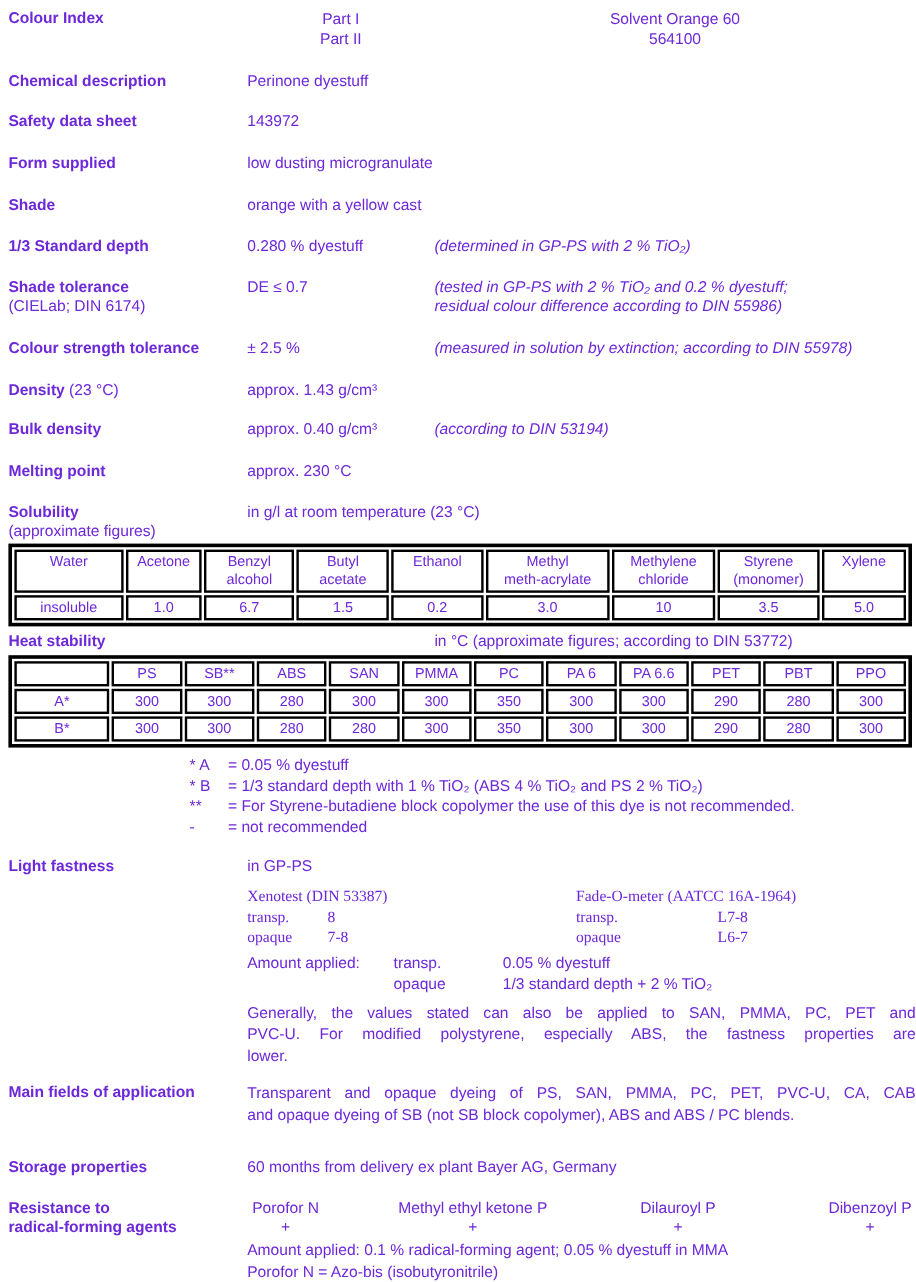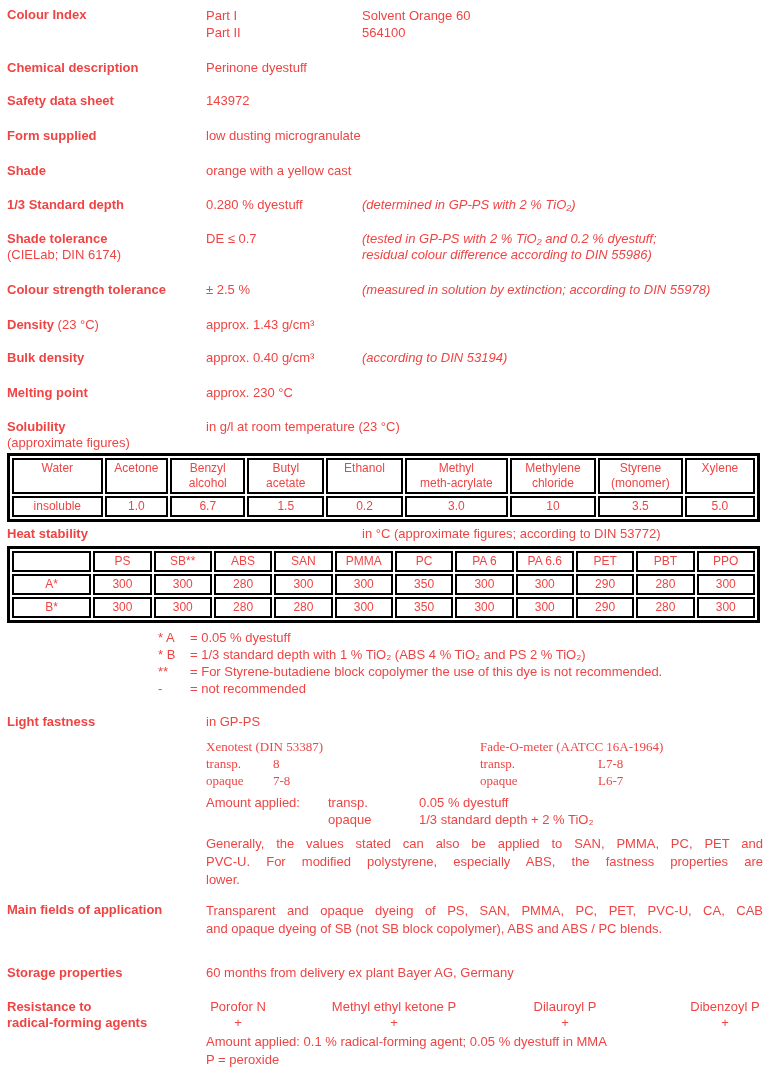--- a/index.html
+++ b/index.html
@@ -1,35 +1,35 @@
 <!DOCTYPE html>
 <html><head>
 <meta charset="utf-8">
 <style>
   html,body { margin:0; padding:0; background:#fff; }
   .page {
     position:relative; width:763px; height:1068px; box-sizing:border-box;
-    padding:7px 0 0 7px; overflow:hidden; background:#fff; color:#ef4444;
+    padding:7px 0 0 7px; overflow:hidden; background:#fff; color:#6d28d9;
     font-family:"Liberation Sans","DejaVu Sans",sans-serif; font-size:13px; line-height:16px;
   }
   .b { font-weight:bold; }
   .row { display:flex; align-items:flex-start; }
   .lbl { width:199px; flex:none; font-weight:bold; }
   .lbl .reg { font-weight:normal; }
   .lbl2 { font-weight:normal; }
   .val { width:156px; flex:none; }
   .note { font-style:italic; white-space:pre-line; flex:1; }
   .cw { flex:1; }
 
   
   .mb19 { margin-bottom:19px; } .mb18 { margin-bottom:18px; } .mb17 { margin-bottom:17px; }
   .mb16 { margin-bottom:27px; } .mb13 { margin-bottom:13px; } .mb12 { margin-bottom:4px; }
   .mb6  { margin-bottom:6px;  } .mb4  { margin-bottom:4px;  } .mb2  { margin-bottom:2px; }
 
-  .ci-lines div { line-height:17px; }
+  .ci-lines div { line-height:17px;text-align:center; }
 
   
   table.dtable {
     width:753px; table-layout:fixed; border-collapse:separate; border-spacing:2px;
     border:3px solid #000; background:#fff; font-size:12px;
   }
   table.dtable td {
     border:2px solid #000; text-align:center; vertical-align:top;
     padding:1px 1px; line-height:15px; white-space:pre-line; overflow:hidden;
   }
@@ -358,19 +358,20 @@
           <div>Dilauroyl P</div>
           <div>+</div>
         </div>
         <div class="res-agent res-a4">
           <div>Dibenzoyl P</div>
           <div>+</div>
         </div>
       </div>
       <div class="res-lines">
         <div>Amount applied: 0.1 % radical-forming agent; 0.05 % dyestuff in MMA</div>
+        <div>Porofor N = Azo-bis (isobutyronitrile)</div>
         <div>P = peroxide</div>
 
       </div>
     </div>
   </div>
 
 </div>
 
 </body></html>

